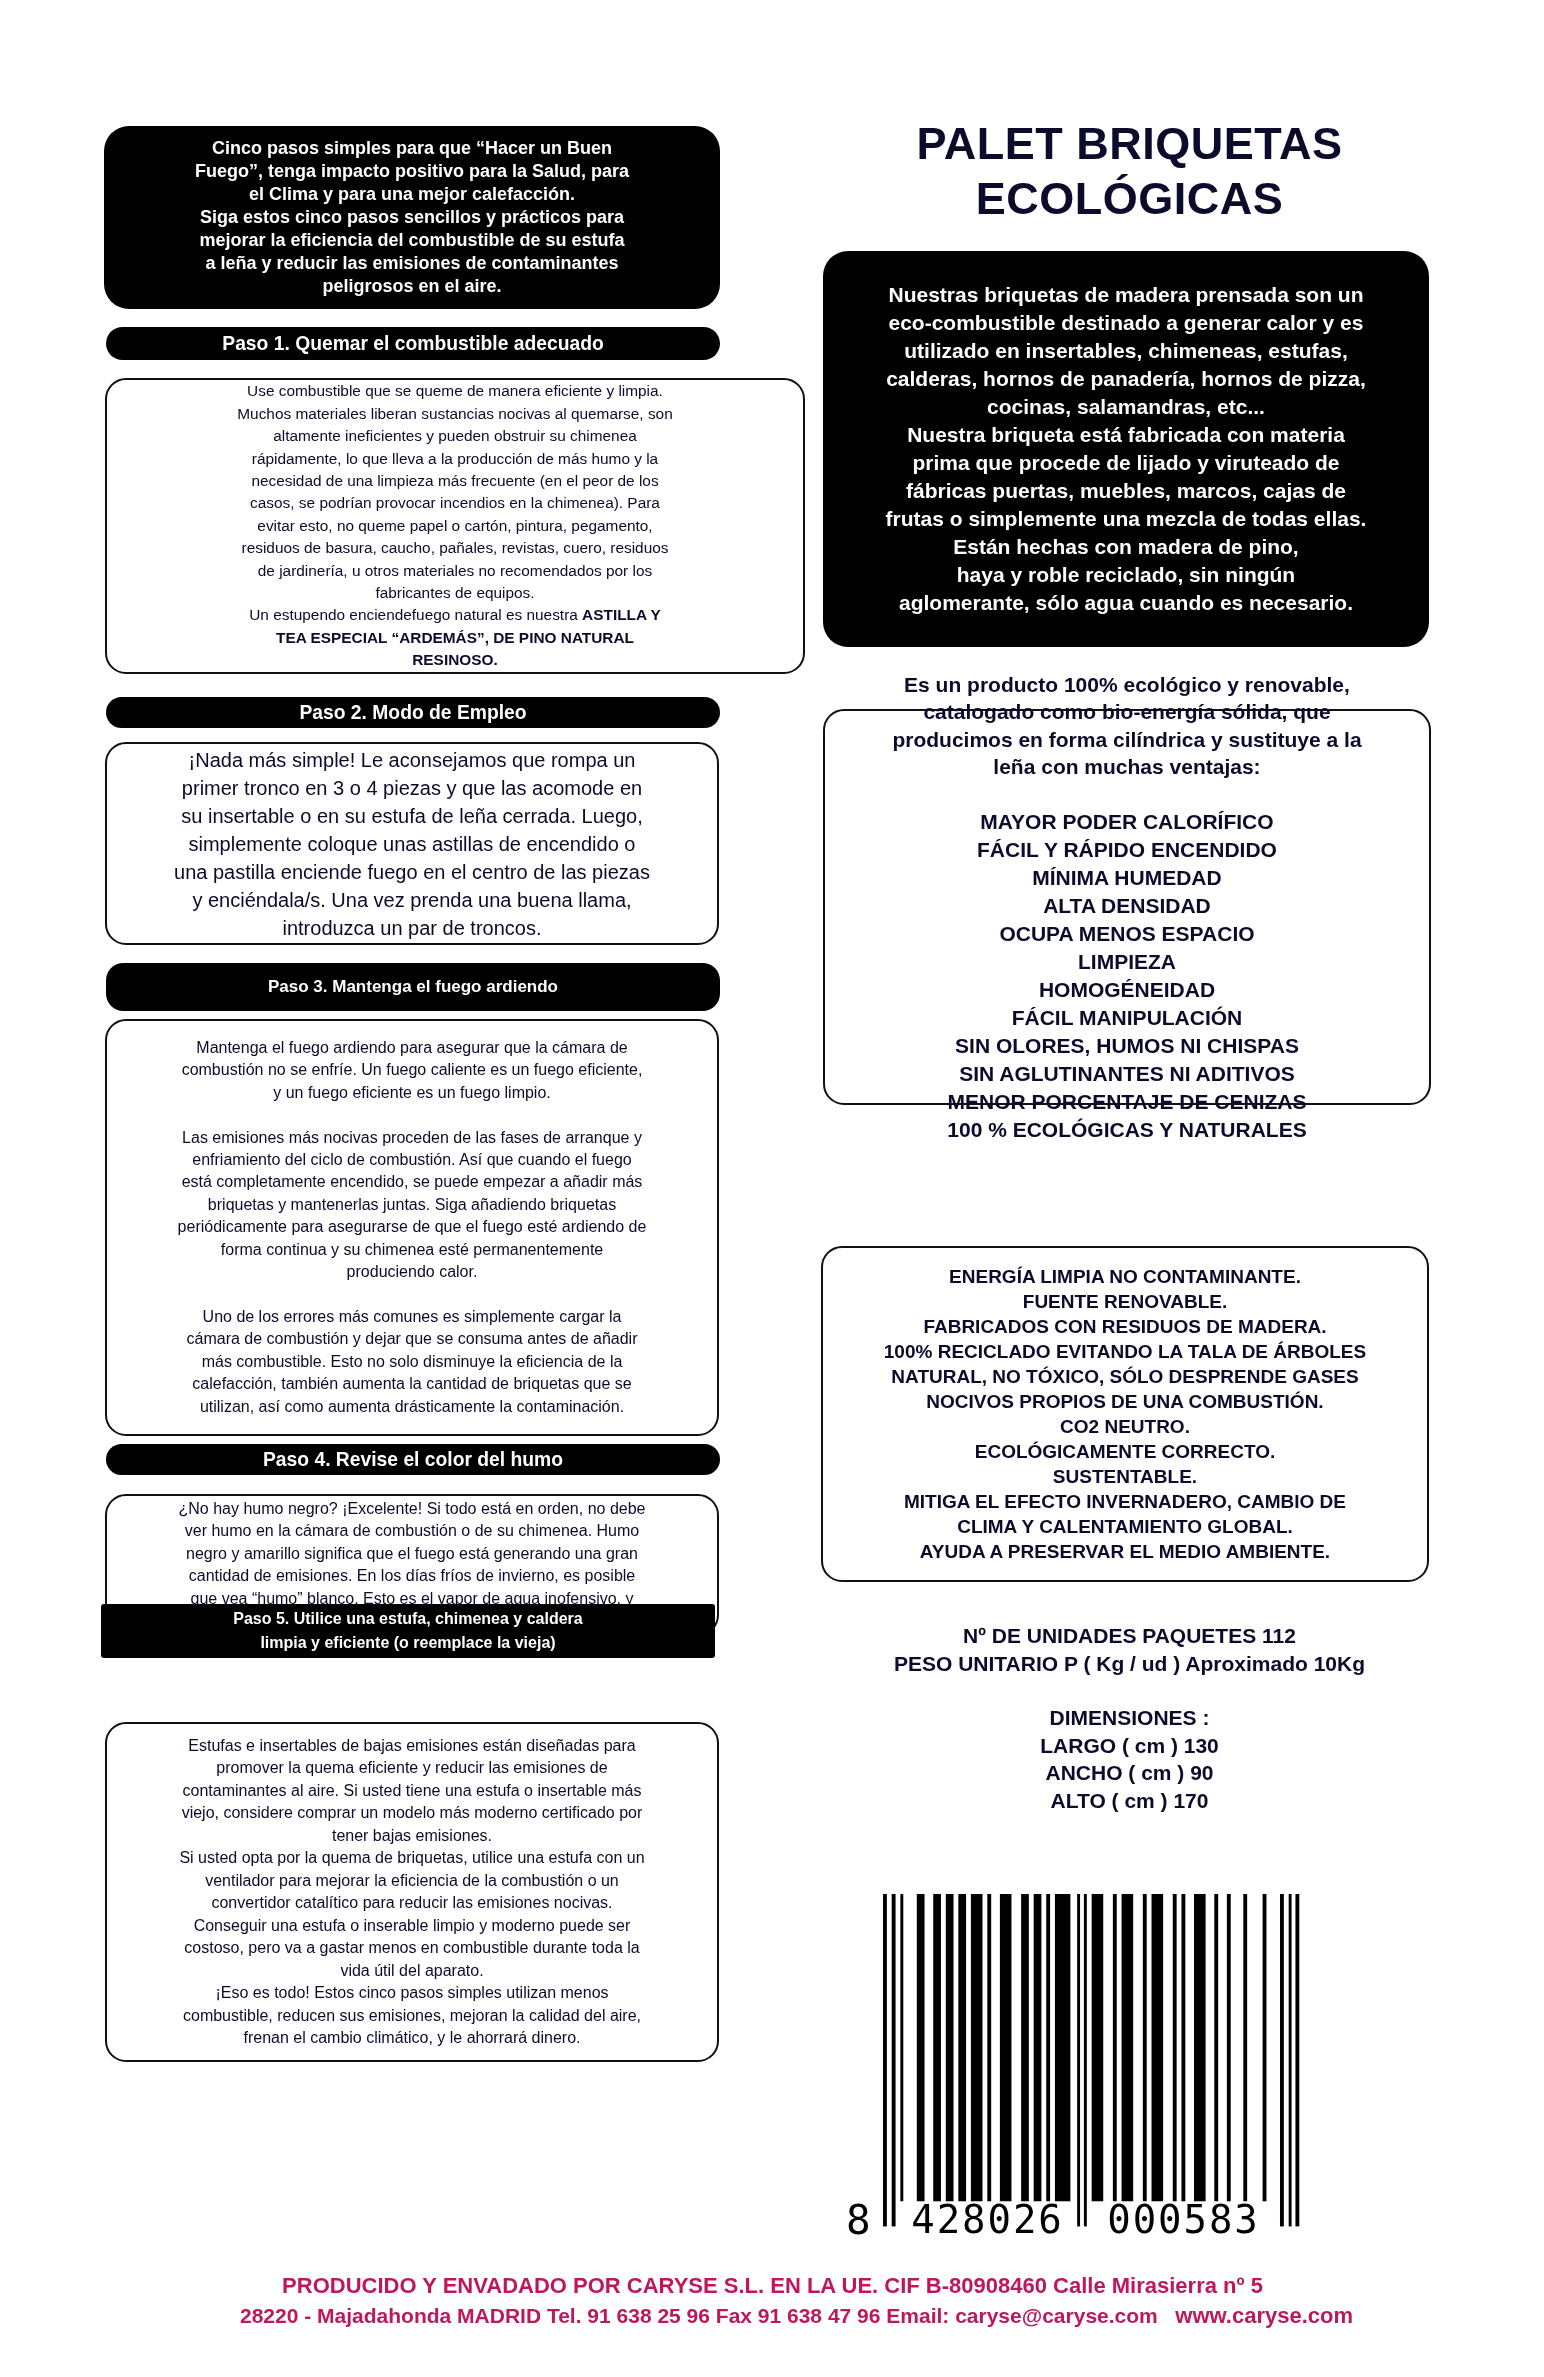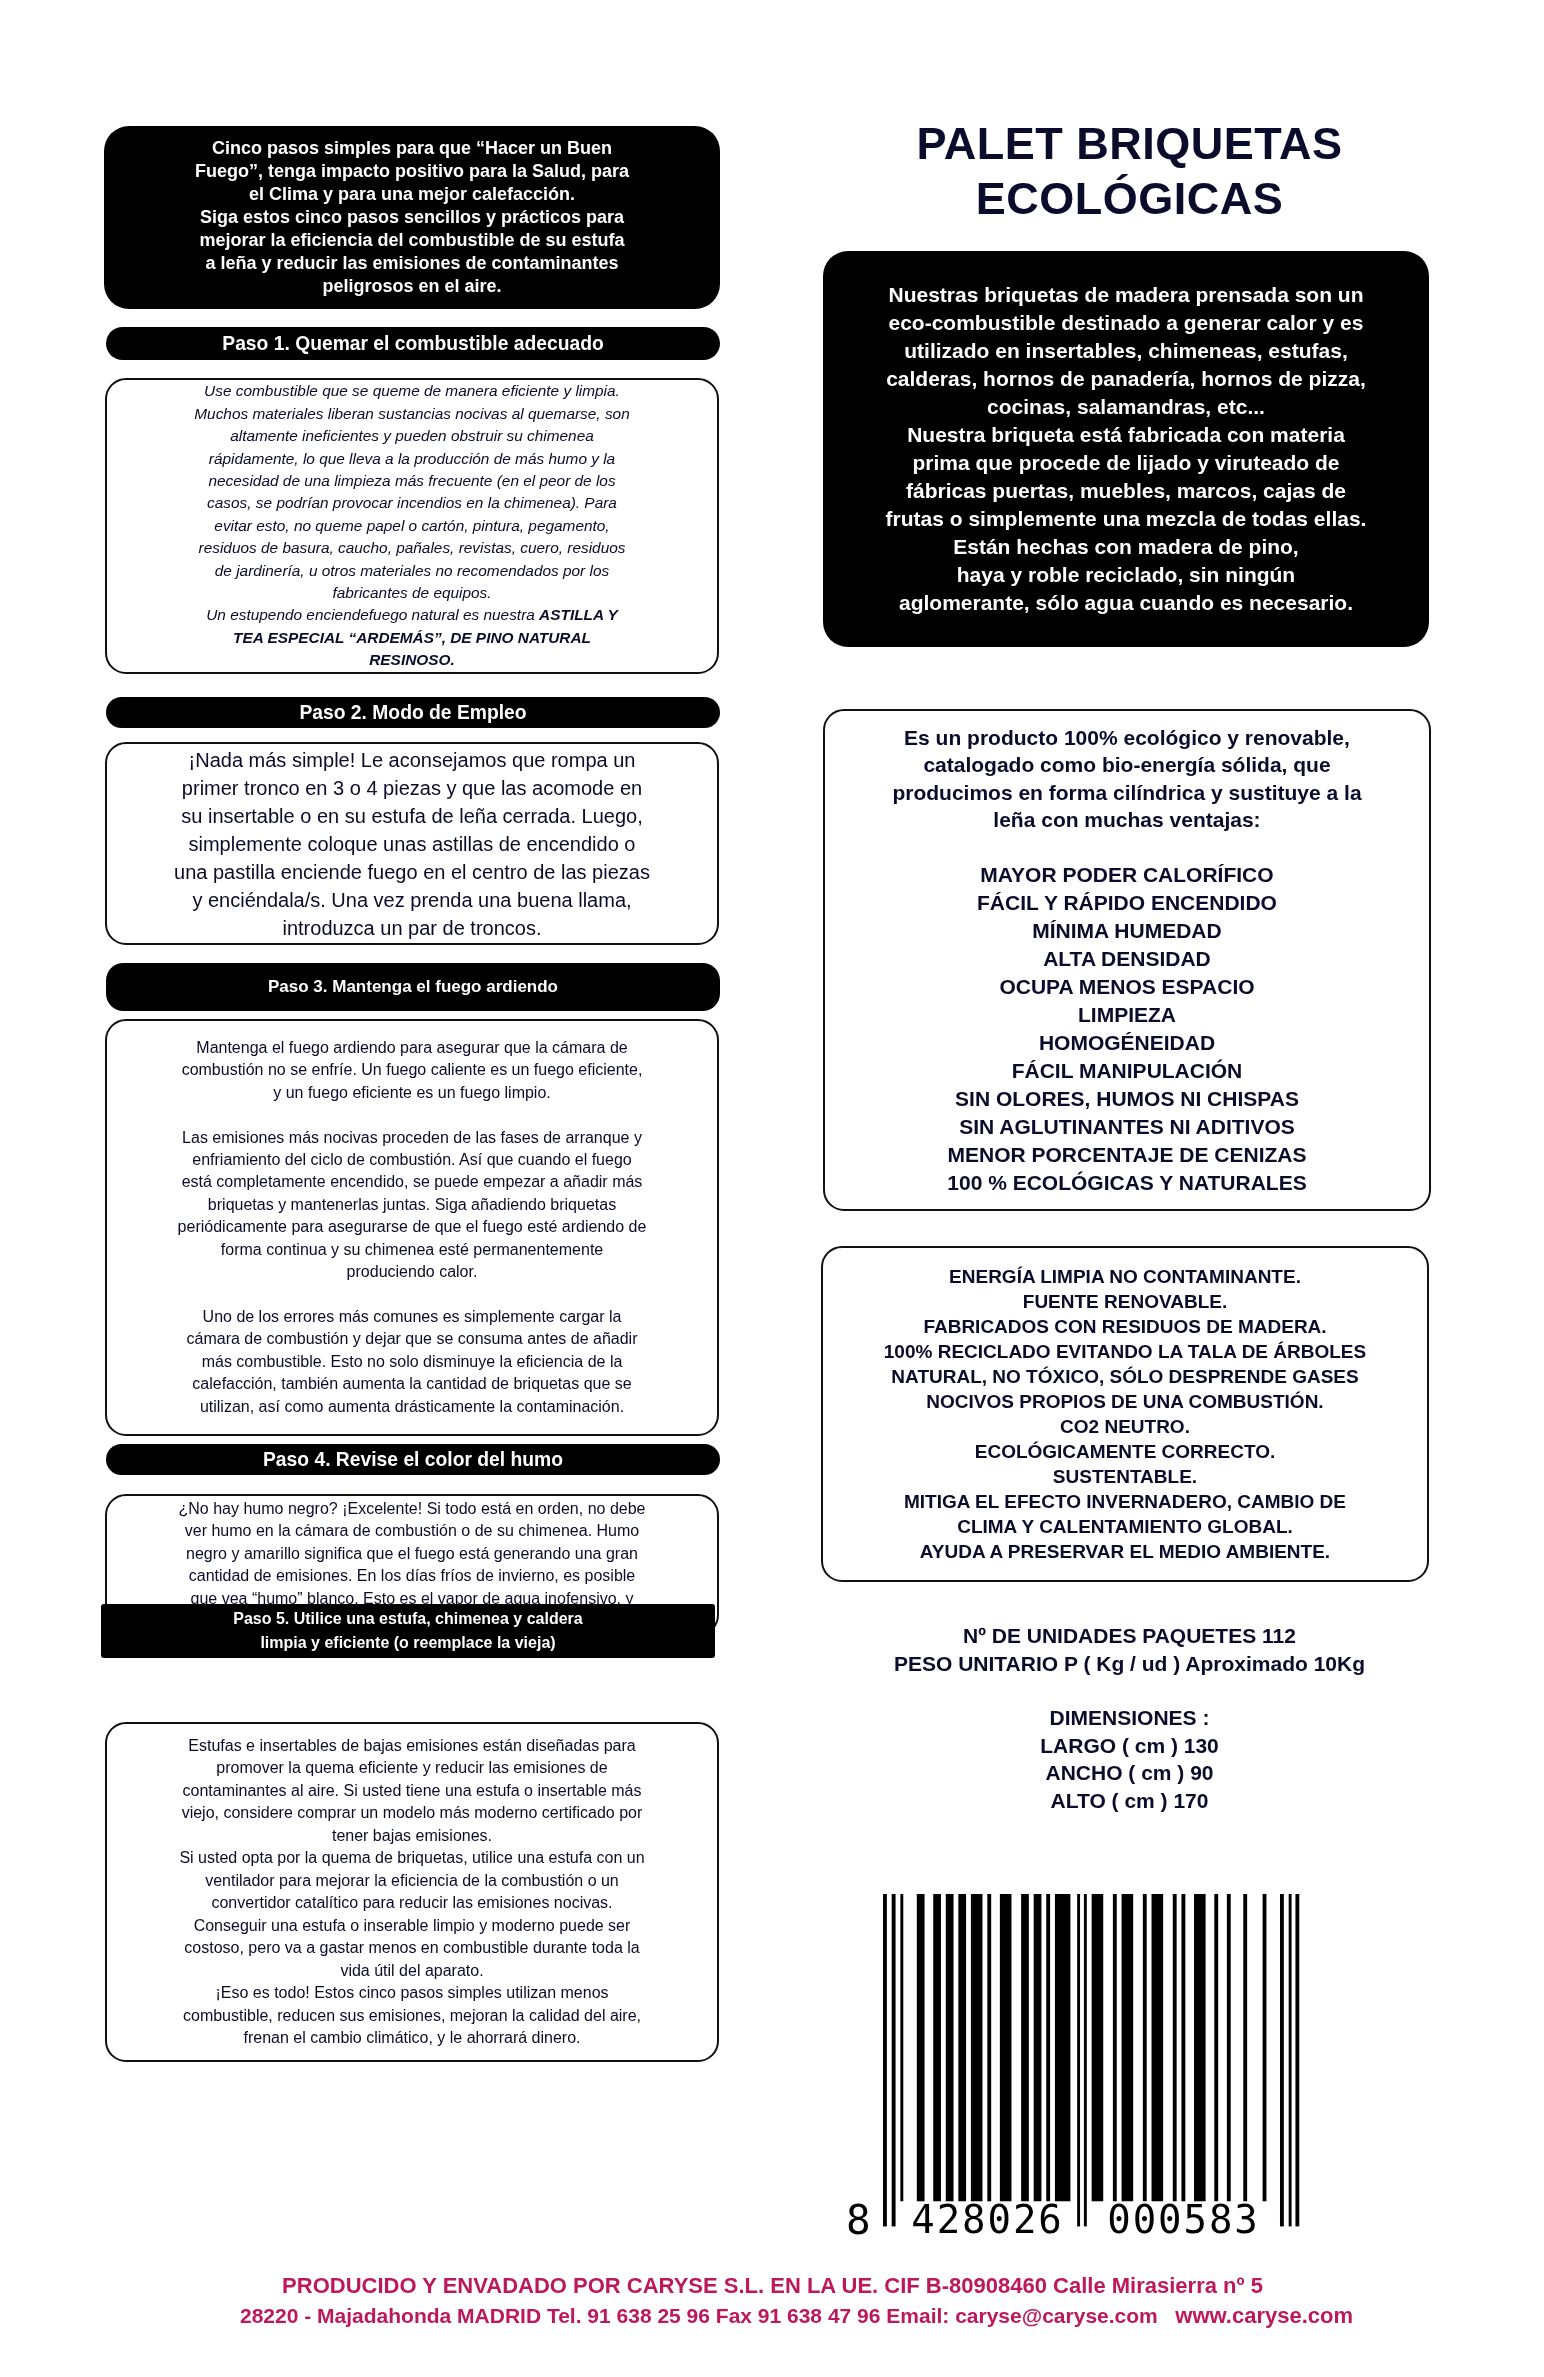--- a/index.html
+++ b/index.html
@@ -20,34 +20,34 @@
     background: #fff; border: 2.9px solid #111; border-radius: 21px;
     text-align: center; color: #0b0b2b;
     display: flex; flex-direction: column; justify-content: center; align-items: center;
   }
   .para { white-space: pre-line; }
   b.strong { font-weight: bold; }
 
   
   #intro { left: 104px; top: 126px; width: 616px; height: 183px; font-size: 18px; line-height: 23px; padding: 0 17.4px; }
   #step1-head { left: 106px; top: 327px; width: 614px; height: 33px; font-size: 19.3px; }
-  #step1-body { left: 105px; top: 378px; width: 614px; height: 296px; font-size: 15.4px; line-height: 22.4px; padding: 5.8px 13.5px; font-weight: normal; font-style: italic; }
+  #step1-body { left: 105px; top: 378px; width: 700px; height: 296px; font-size: 15.4px; line-height: 22.4px; padding: 5.8px 13.5px; font-weight: normal; }
   #step2-head { left: 106px; top: 697px; width: 614px; height: 31px; font-size: 19.3px; }
   #step2-body { left: 105px; top: 742px; width: 614px; height: 203px; font-size: 20px; line-height: 28px; padding: 5.8px 9.7px; }
   #step3-head { left: 106px; top: 963px; width: 614px; height: 48px; font-size: 17px; }
   #step3-body { left: 105px; top: 1019px; width: 614px; height: 417px; font-size: 16px; line-height: 22.4px; padding: 5.8px 11.6px; }
   #step4-head { left: 106px; top: 1444px; width: 614px; height: 31px; font-size: 19.3px; }
   #step4-body { left: 105px; top: 1494px; width: 614px; height: 142px; font-size: 16px; line-height: 22.5px; padding: 3.9px 7.7px; }
   #step5-head { left: 101px; top: 1604px; width: 614px; height: 54px; font-size: 16px; line-height: 24px; border-radius: 3px; flex-direction: column; }
   #step5-body { left: 105px; top: 1722px; width: 614px; height: 340px; font-size: 16px; line-height: 22.5px; padding: 5.8px 7.7px; }
 
   
   #title { left: 811px; top: 116px; width: 637px; text-align: center; font-weight: bold; font-size: 45px; line-height: 55px; color: #0b0b2b; letter-spacing: 0.5px; }
   #about { left: 823px; top: 251px; width: 606px; height: 396px; font-size: 21px; line-height: 28px; padding: 0 3.9px; }
-  #eco-box { left: 823px; top: 709px; width: 608px; height: 502px; padding: 13.5px 5.8px; text-align: center; }
+  #eco-box { left: 823px; top: 709px; width: 608px; height: 396px; padding: 13.5px 5.8px; text-align: center; }
   #eco-intro { font-weight: bold; font-size: 21px; line-height: 27.5px; }
   #eco-list { margin-top: 27px; font-weight: bold; font-size: 21px; line-height: 28px; }
   #green-box { left: 821px; top: 1246px; width: 608px; height: 336px; font-weight: bold; font-size: 19px; line-height: 25px; padding: 9.7px 5.8px; }
   #specs { left: 811px; top: 1622px; width: 637px; text-align: center; font-weight: bold; font-size: 21px; line-height: 27.5px; }
   #specs .gap { height: 27px; }
 
   
   #barcode { left: 883px; top: 1894px; width: 425px; height: 344px; }
   #bc-first { left: 888px; }
   

